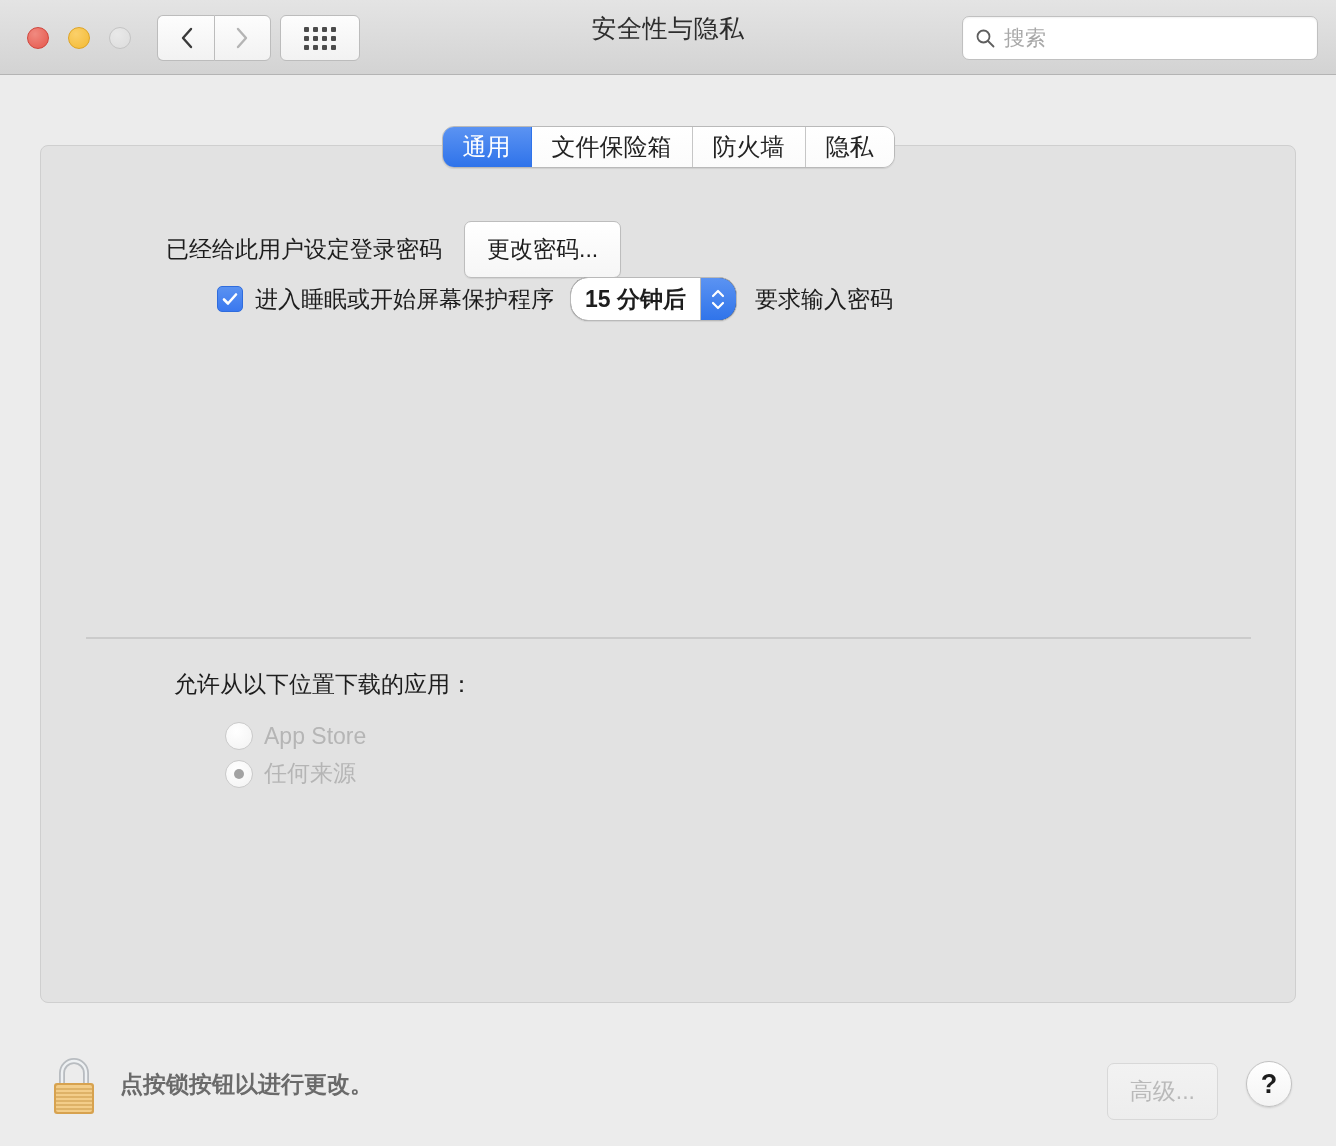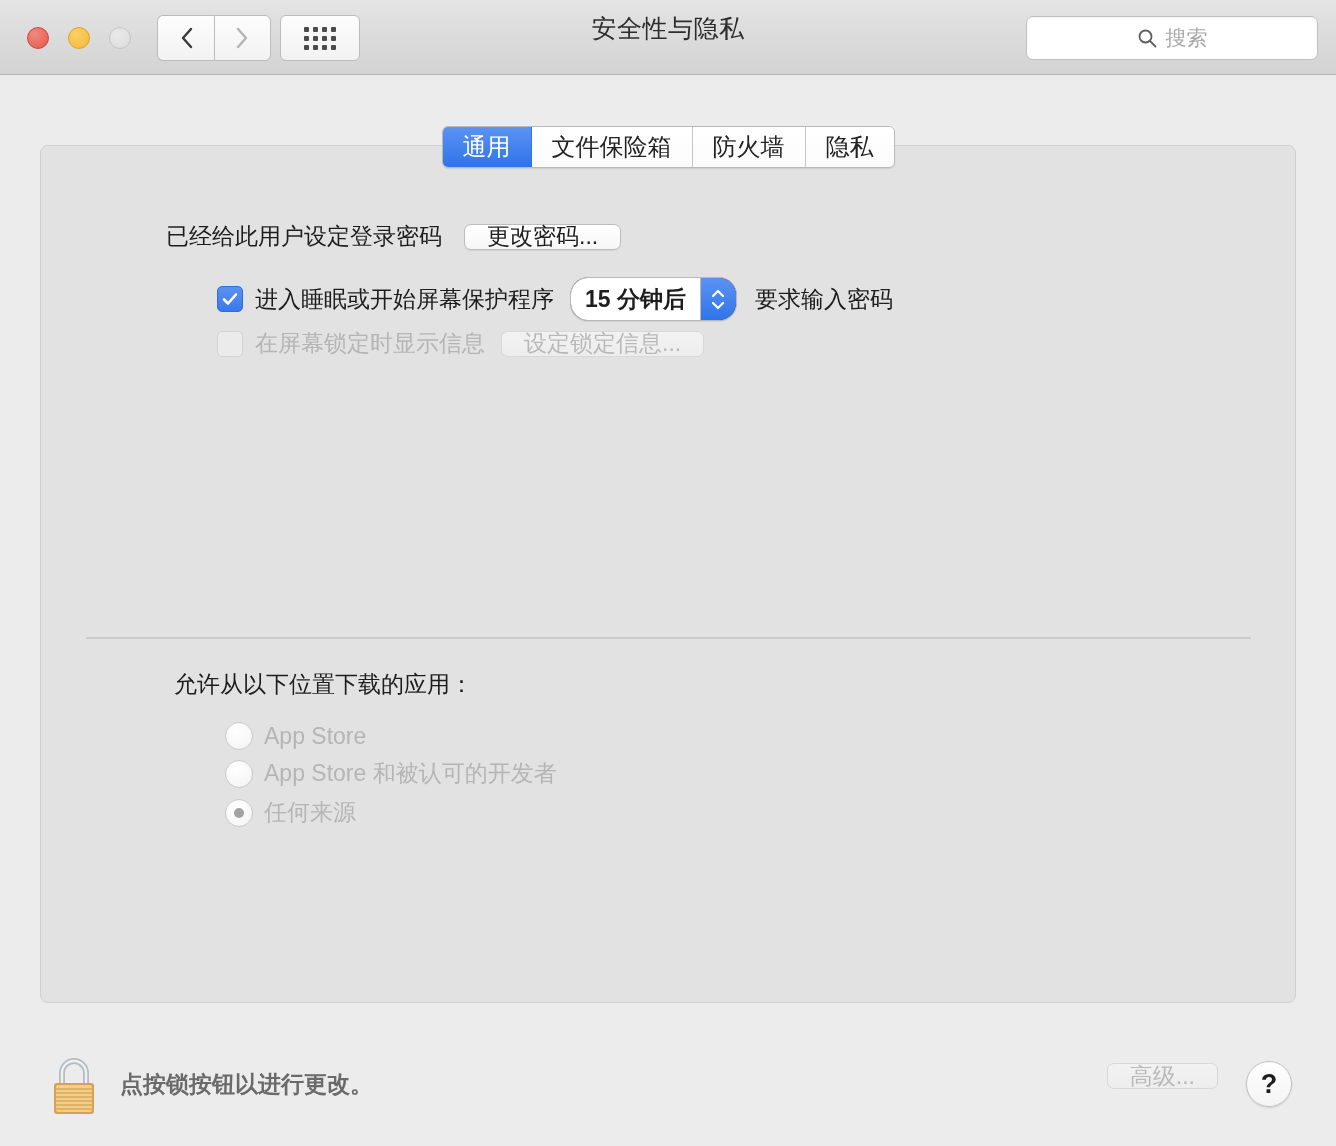--- a/index.html
+++ b/index.html
@@ -82,43 +82,42 @@
     width: 1336px; height: 57px;
     display: flex; align-items: center; justify-content: center;
     font-size: 25px;
     color: #2d2d2d;
     letter-spacing: 0.5px;
   }
 
   .search-box {
     position: absolute;
     top: 16px; right: 18px;
-    width: 292px; height: 44px;
+    width: 356px; height: 44px;
     background: #fff;
     border: 1px solid #c0c0c0;
     border-radius: 7px;
     display: flex; align-items: center;
     padding: 4px 12px;
     box-shadow: inset 0 1px 2px rgba(0,0,0,0.06);
-    justify-content: center;
   }
   .search-icon { width: 20px; height: 20px; margin-right: 9px; flex: none; }
   .search-ph { font-size: 21px; color: #a8a8a8; }
 
   
   .tabbar {
     position: absolute;
     top: 126px; left: 0; width: 1336px;
     display: flex; justify-content: center;
     z-index: 5;
   }
   .tabs {
     display: flex;
     border: 1px solid #b9b9b9;
-    border-radius: 6px;
+    border-radius: 12px;
     overflow: hidden;
     box-shadow: 0 1px 1px rgba(0,0,0,0.09);
     align-items: center;
   }
   .tab {
     height: 40px;
     padding: 0 20px;
     display: flex; align-items: center; justify-content: center;
     font-size: 24px;
     color: #232323;
@@ -141,21 +140,21 @@
     border: 1px solid #cfcfcf;
     border-radius: 8px;
   }
 
   .row { position: absolute; display: flex; align-items: center; }
 
   .label { font-size: 23px; color: #1d1d1d; white-space: nowrap; }
   .label.dim { color: #b5b5b5; }
 
   .push-btn {
-    height: 26px;
+    height: 57px;
     padding: 0 22px;
     display: flex; align-items: center; justify-content: center;
     font-size: 23px;
     color: #1d1d1d;
     background: linear-gradient(to bottom, #ffffff, #f6f6f6);
     border: 1px solid #bdbdbd;
     border-radius: 7px;
     box-shadow: 0 1px 1px rgba(0,0,0,0.07);
     white-space: nowrap;
   }
@@ -346,41 +345,30 @@
             <polyline points="3,7 8,2 13,7" fill="none" stroke="#ffffff" stroke-width="2.2" stroke-linecap="round" stroke-linejoin="round"></polyline>
           </svg>
           <svg width="16" height="9" viewBox="0 0 16 9">
             <polyline points="3,2 8,7 13,2" fill="none" stroke="#ffffff" stroke-width="2.2" stroke-linecap="round" stroke-linejoin="round"></polyline>
           </svg>
         </div>
       </div>
       <span class="label" style="margin-left:18px;">要求输入密码</span>
     </div>
 
-    <div class="row" style="left:176px; top:182px;">
-      <div class="cb off"></div>
-      <span class="label dim">在屏幕锁定时显示信息</span>
-      <div class="push-btn disabled" style="margin-left:16px;">
-        <span>设定锁定信息...</span>
-      </div>
-    </div>
 
     <div class="sep"></div>
 
     <div style="position:absolute; left:133px; top:523px;">
       <div class="label" style="margin-bottom:22px;">允许从以下位置下载的应用：</div>
 
       <div style="margin-left:51px;">
         <div class="radio-row">
           <div class="radio"></div>
           <span class="label dim">App Store</span>
-        </div>
-        <div class="radio-row">
-          <div class="radio"></div>
-          <span class="label dim">App Store 和被认可的开发者</span>
         </div>
         <div class="radio-row">
           <div class="radio">
             <span class="dot"></span>
           </div>
           <span class="label dim">任何来源</span>
         </div>
       </div>
     </div>
 

